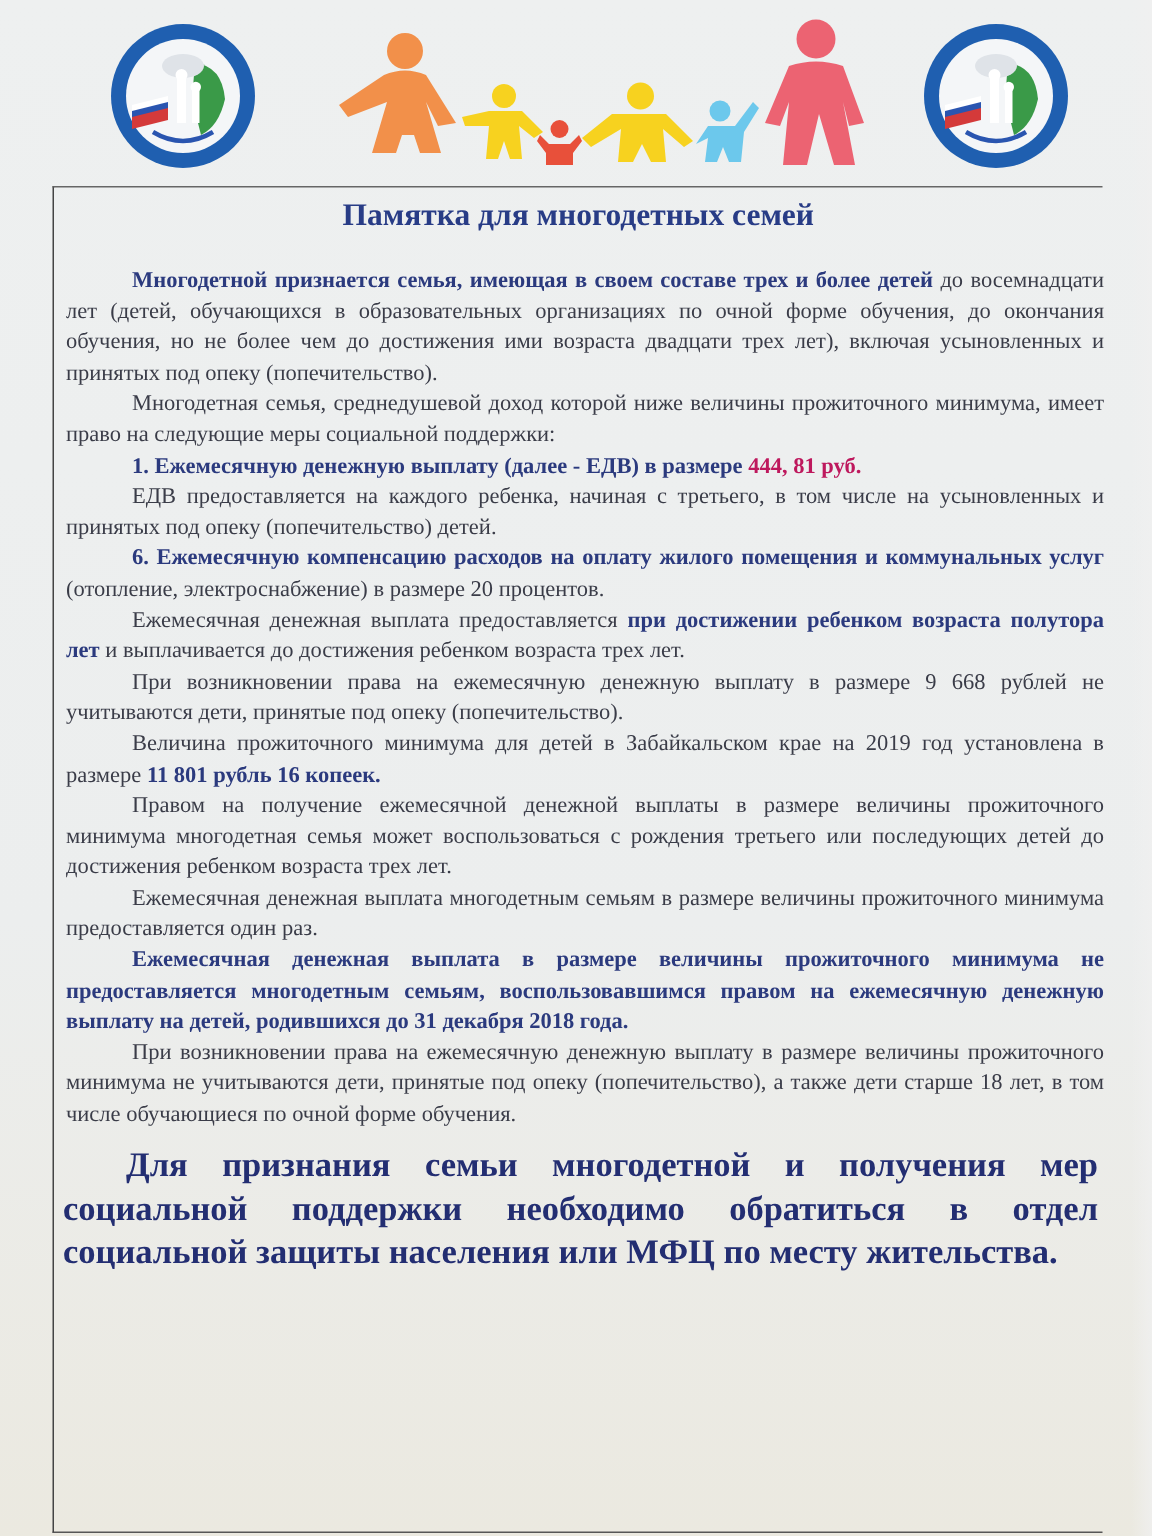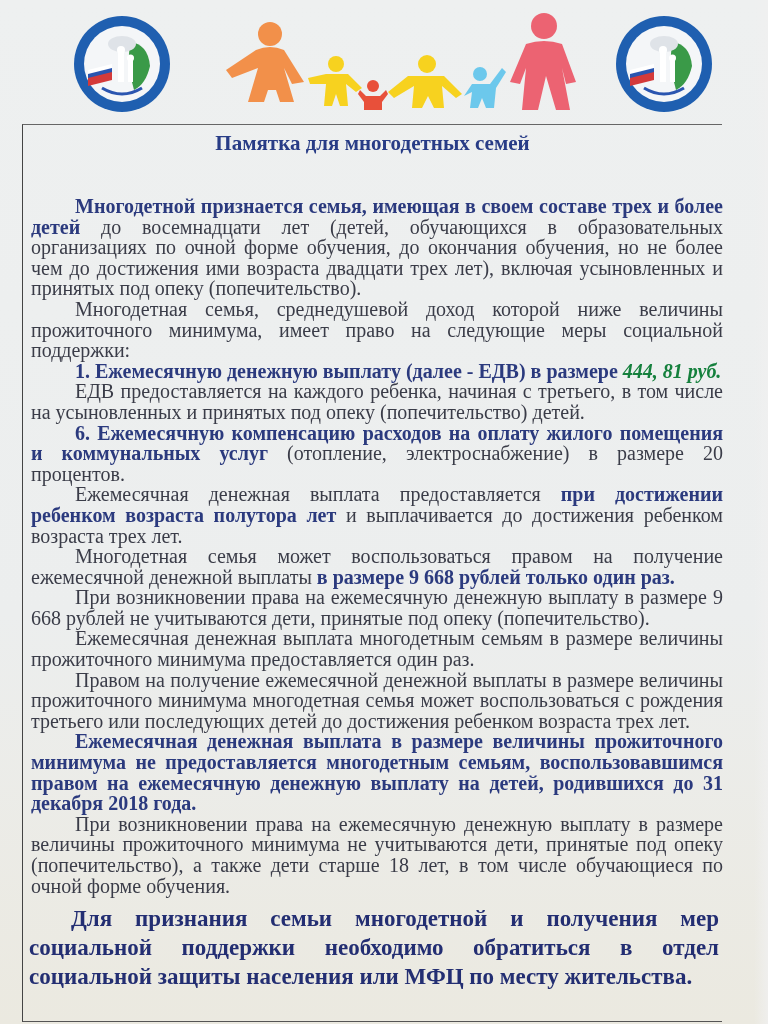--- a/index.html
+++ b/index.html
@@ -15,34 +15,34 @@
     }
     .emblem {
       position: absolute; top: 14px; width: 100px; height: 100px;
     }
     .emblem.left { left: 72px; }
     .emblem.right { left: 614px; }
     .family {
       position: absolute; left: 208px; top: 12px; width: 370px; height: 100px;
     }
     .frame {
-      position: absolute; left: 22px; top: 124px; width: 700px; height: 898px;
+      position: absolute; left: 35px; top: 124px; width: 700px; height: 898px;
       border-left: 1.5px solid #444; border-top: 1.5px solid #666; border-bottom: 1.5px solid #555;
     }
     .title {
       text-align: center; color: #283c86; font-weight: bold;
       font-size: 21px; line-height: 25px; margin-top: 6px;
     }
     .body-text {
-      padding: 0 0 0 8px; margin-top: 40px; width: 700px;
-      font-size: 20px; line-height: 20.6px; text-align: justify; color: #3a3c48;
+      padding: 0 0 0 8px; margin-top: 21px; width: 700px;
+      font-size: 15px; line-height: 20.6px; text-align: justify; color: #3a3c48;
     }
     .body-text p { text-indent: 44px; }
     .b { font-weight: bold; color: #2b3a7e; }
-    .red { font-weight: bold; color: #15803d; font-style: italic; }
+    .red { font-weight: bold; color: #be185d; }
     .final {
       margin-top: 8px; padding-left: 6px; width: 696px;
       font-size: 23px; line-height: 29px; font-weight: bold; color: #232e72; text-align: justify;
     }
     .final p { text-indent: 42px; }
     .shadow-right {
       position: absolute; right: 0; top: 0; width: 14px; height: 1024px;
       background: linear-gradient(90deg, rgba(255,255,255,0), rgba(240,240,240,0.8));
     }
   </style>
@@ -111,25 +111,25 @@
     <p><span class="b">Многодетной признается семья, имеющая в своем составе трех и более детей</span><span> до восемнадцати лет (детей, обучающихся в образовательных организациях по очной форме обучения, до окончания обучения, но не более чем до достижения ими возраста двадцати трех лет), включая усыновленных и принятых под опеку (попечительство).</span></p>
     <p>Многодетная семья, среднедушевой доход которой ниже величины прожиточного минимума, имеет право на следующие меры социальной поддержки:</p>
 
     <p><span class="b">1. Ежемесячную денежную выплату (далее - ЕДВ) в размере </span><span class="red">444, 81 руб.</span></p>
     <p>ЕДВ предоставляется на каждого ребенка, начиная с третьего, в том числе на усыновленных и принятых под опеку (попечительство) детей.</p>
 
 
     <p><span class="b">6. Ежемесячную компенсацию расходов на оплату жилого помещения и коммунальных услуг</span><span> (отопление, электроснабжение) в размере 20 процентов.</span></p>
 
     <p><span>Ежемесячная денежная выплата предоставляется </span><span class="b">при достижении ребенком возраста полутора лет</span><span> и выплачивается до достижения ребенком возраста трех лет.</span></p>
-    <p><span>Многодетная семья может воспользоваться правом на получение ежемесячной денежной выплаты </span><span class="b">в размере 9 668 рублей только один раз.</span></p>
     <p>При возникновении права на ежемесячную денежную выплату в размере 9 668 рублей не учитываются дети, принятые под опеку (попечительство).</p>
 
+    <p><span>Величина прожиточного минимума для детей в Забайкальском крае на 2019 год установлена в размере </span><span class="b">11 801 рубль 16 копеек.</span></p>
+    <p>Правом на получение ежемесячной денежной выплаты в размере величины прожиточного минимума многодетная семья может воспользоваться с рождения третьего или последующих детей до достижения ребенком возраста трех лет.</p>
     <p>Ежемесячная денежная выплата многодетным семьям в размере величины прожиточного минимума предоставляется один раз.</p>
-    <p>Правом на получение ежемесячной денежной выплаты в размере величины прожиточного минимума многодетная семья может воспользоваться с рождения третьего или последующих детей до достижения ребенком возраста трех лет.</p>
     <p><span class="b">Ежемесячная денежная выплата в размере величины прожиточного минимума не предоставляется многодетным семьям, воспользовавшимся правом на ежемесячную денежную выплату на детей, родившихся до 31 декабря 2018 года.</span></p>
     <p>При возникновении права на ежемесячную денежную выплату в размере величины прожиточного минимума не учитываются дети, принятые под опеку (попечительство), а также дети старше 18 лет, в том числе обучающиеся по очной форме обучения.</p>
   </div>
 
   <div class="final">
     <p>Для признания семьи многодетной и получения мер социальной поддержки необходимо обратиться в отдел социальной защиты населения или МФЦ по месту жительства.</p>
 
   </div>
 </div>
 

